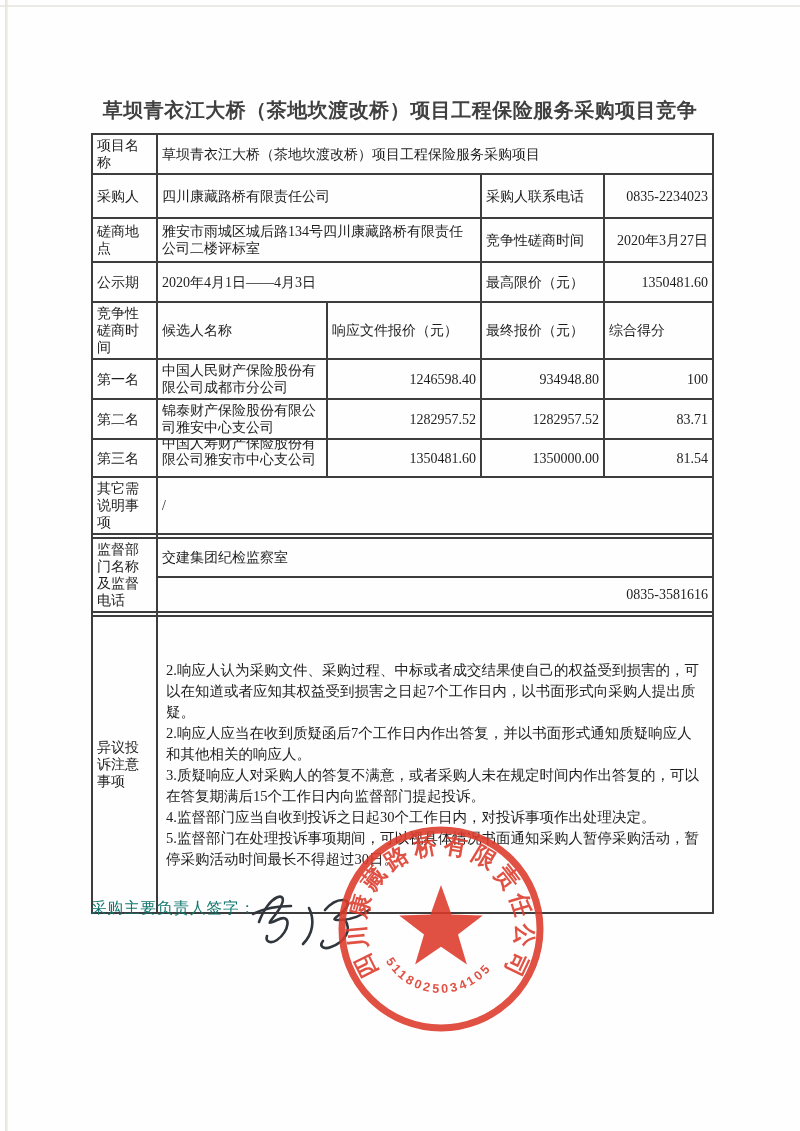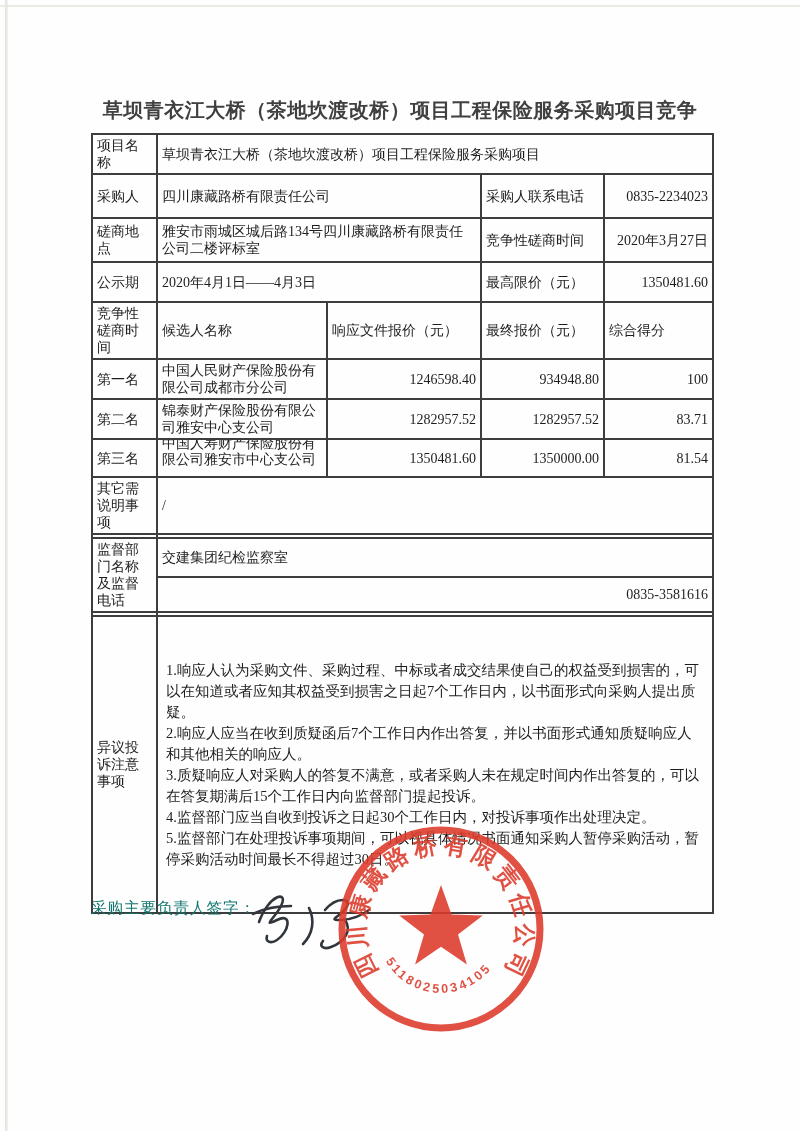--- a/index.html
+++ b/index.html
@@ -139,21 +139,21 @@
     </tr>
 
     <tr class="sp">
       <td></td>
       <td colspan="4"></td>
     </tr>
 
     <tr style="height:297px">
       <td class="lab">异议投诉注意事项</td>
       <td class="notice objection-cell" colspan="4">
-        <p>1.响应人认为采购文件、采购过程、中标或者成交结果使自己的权益受到损害的，可以在知道或者应知其权益受到损害之日起7个工作日内，以书面形式向采购人提出质疑。</p>
+        <p>2.响应人认为采购文件、采购过程、中标或者成交结果使自己的权益受到损害的，可以在知道或者应知其权益受到损害之日起7个工作日内，以书面形式向采购人提出质疑。</p>
         <p>2.响应人应当在收到质疑函后7个工作日内作出答复，并以书面形式通知质疑响应人和其他相关的响应人。</p>
         <p>3.质疑响应人对采购人的答复不满意，或者采购人未在规定时间内作出答复的，可以在答复期满后15个工作日内向监督部门提起投诉。</p>
         <p>4.监督部门应当自收到投诉之日起30个工作日内，对投诉事项作出处理决定。</p>
         <p>5.监督部门在处理投诉事项期间，可以视具体情况书面通知采购人暂停采购活动，暂停采购活动时间最长不得超过30日。</p>
       </td>
     </tr>
   </tbody>
     </table>
 
   <div class="sig-row">

